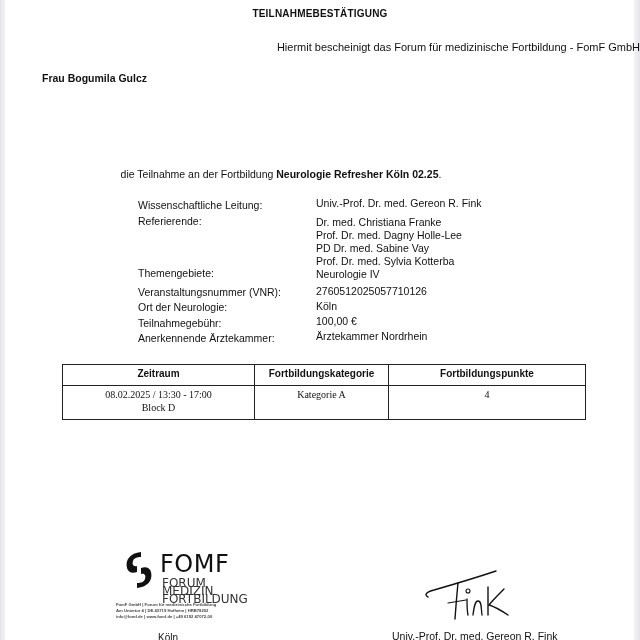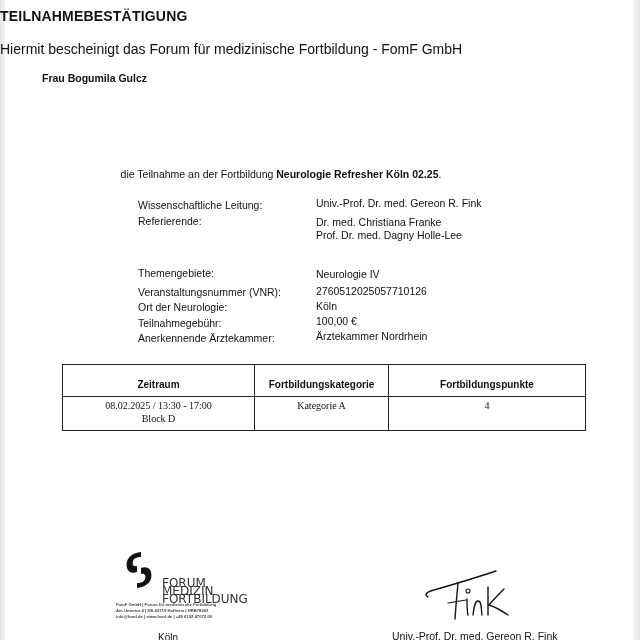--- a/index.html
+++ b/index.html
@@ -18,25 +18,25 @@
     .edge-left {
       position: absolute; left: 0; top: 0; width: 5px; height: 640px;
       background: linear-gradient(to right, #e4e4ea, #f3f3f6);
     }
     .edge-right {
       position: absolute; right: 0; top: 0; width: 6px; height: 640px;
       background: linear-gradient(to left, #e4e4ea, #f3f3f6);
     }
     .title {
       position: absolute; left: 0; width: 640px; top: 8px;
-      text-align: left; font-weight: bold; font-size: 14px; letter-spacing: 0.2px;
+      text-align: center; font-weight: bold; font-size: 10px; letter-spacing: 0.2px;
     }
     .subtitle {
       position: absolute; left: 0; width: 640px; top: 41px;
-      text-align: left; font-size: 14px;
+      text-align: right; font-size: 11px;
     }
     .recipient {
       position: absolute; left: 0; width: 640px; top: 72px;
       text-align: left; font-weight: bold; font-size: 10.5px; margin-left: 42px;
     }
     .participation {
       position: absolute; left: 0; width: 562px; top: 168px;
       text-align: center; font-size: 10.5px;
     }
     .participation b { font-weight: bold; }
@@ -52,21 +52,21 @@
 
     table.points {
       position: absolute; left: 62px; top: 364px; width: 524px;
       border-collapse: collapse; font-size: 10px;
     }
     table.points th, table.points td {
       border: 1.5px solid #222;
       text-align: center; vertical-align: top;
       padding: 2px 4px;
     }
-    table.points th { font-weight: bold; height: 15px; padding-top: 14px; }
+    table.points th { font-weight: bold; height: 15px; padding-top: 3px; }
     table.points td { height: 29px; line-height: 13px; font-family: Liberation Serif, serif; }
 
     .logo {
       position: absolute; left: 120px; top: 548px; width: 125px; height: 80px;
     }
     .logo-mark { position: absolute; left: 4px; top: 2px; width: 30px; height: 40px; }
     .logo-word {
       position: absolute; left: 40px; top: 2px; font-size: 24px; letter-spacing: 0.5px;
       font-family: "DejaVu Sans", sans-serif; color: #111;
     }
@@ -107,20 +107,22 @@
     <span class="dlabel">Wissenschaftliche Leitung:</span>
     <div class="dvalue" style="top:-2px">
       <div>Univ.-Prof. Dr. med. Gereon R. Fink</div>
     </div>
   </div>
   <div class="drow" style="top:16px">
     <span class="dlabel">Referierende:</span>
     <div class="dvalue" style="top:1px">
       <div>Dr. med. Christiana Franke</div>
       <div>Prof. Dr. med. Dagny Holle-Lee</div>
+      <div>PD Dr. med. Sabine  Vay</div>
+      <div>Prof. Dr. med. Sylvia Kotterba</div>
     </div>
   </div>
   <div class="drow" style="top:68px">
     <span class="dlabel">Themengebiete:</span>
     <div class="dvalue" style="top:1px">
       <div>Neurologie IV</div>
     </div>
   </div>
   <div class="drow" style="top:87px">
     <span class="dlabel">Veranstaltungsnummer (VNR):</span>
@@ -166,20 +168,21 @@
       <td>4</td>
     </tr>
   </tbody>
 </table>
 
 <div class="logo">
   <svg class="logo-mark" viewBox="0 0 30 40">
     <path d="M17 2 C6 3 1 10 3 18 C4 22 8 24 13 22 L13 16 C9 17 8 14 9 11 C10 8 13 7 17 7 Z" fill="#111"></path>
     <path d="M13 38 C24 37 29 30 27 22 C26 18 22 16 17 18 L17 24 C21 23 22 26 21 29 C20 32 17 33 13 33 Z" fill="#111"></path>
   </svg>
+  <div class="logo-word">FOMF</div>
   <div class="logo-sub">
     <div>FORUM MEDIZIN</div>
     <div>FORTBILDUNG</div>
   </div>
   <div class="logo-addr">
     <div>FomF GmbH | Forum für medizinische Fortbildung</div>
     <div>Am Untertor 4 | DE-65719 Hofheim | HRB78202</div>
     <div>info@fomf.de | www.fomf.de | +49 6192 47072-00</div>
   </div>
 </div>

